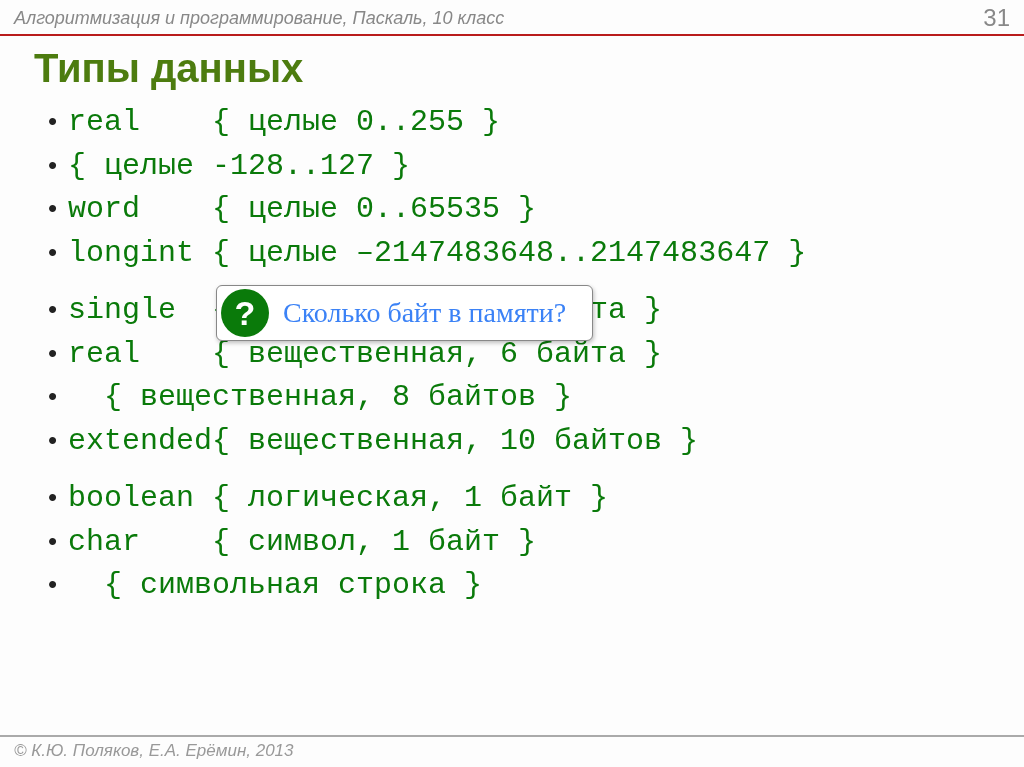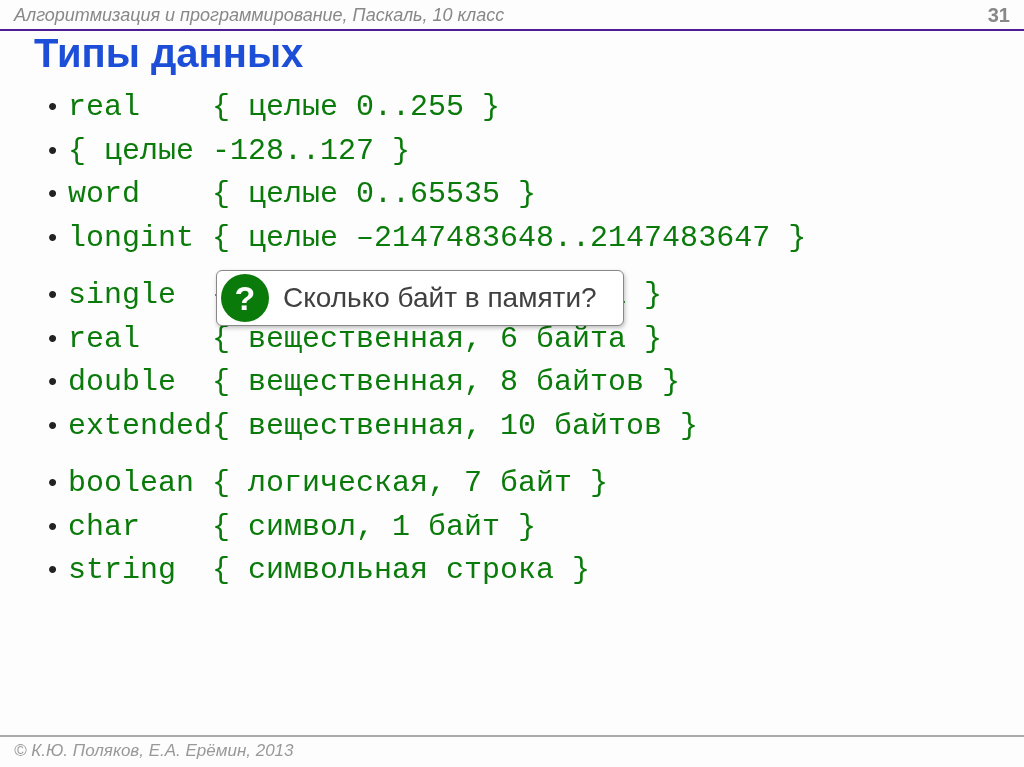--- a/index.html
+++ b/index.html
@@ -9,32 +9,32 @@
     background: #fdfdfd;
     font-family: Arial, sans-serif;
     position: relative;
     overflow: hidden;
   }
   .top-bar {
     display: flex;
     justify-content: space-between;
     align-items: center;
     padding: 4px 14px 2px 14px;
-    border-bottom: 2px solid #4c1d95;
+    border-bottom: 2px solid #b91c1c;
     color: #888;
     font-size: 18px;
     font-style: italic;
   }
-  .top-bar .page-num { font-weight: bold; font-style: normal; font-size: 20px; }
+  .top-bar .page-num { font-weight: normal; font-style: normal; font-size: 24px; }
   .title {
     font-family: Arial, sans-serif;
     font-weight: bold;
     font-size: 40px;
-    color: #1d4ed8;
-    padding: 0 10px 10px 34px;
+    color: #4d7c0f;
+    padding: 10px 10px 10px 34px;
   }
   .content {
     padding: 0px 10px 0 48px;
     position: relative;
   }
   .row {
     display: flex;
     align-items: baseline;
     font-family: "Courier New", monospace;
     font-size: 30px;
@@ -74,23 +74,23 @@
     background: #0a7a0a;
     color: #fff;
     font-weight: bold;
     display: flex; align-items: center; justify-content: center;
     font-size: 34px;
     font-family: Arial, sans-serif;
     margin-right: 14px;
     flex-shrink: 0;
   }
   .callout .qtext {
-    font-family: Liberation Sans, sans-serif;
+    font-family: Liberation Serif, serif;
     font-size: 28px;
-    color: #404040;
+    color: #3b82f6;
   }
   .bottom-bar {
     position: absolute;
     left: 0; right: 0; bottom: 0;
     border-top: 2px solid #aaa;
     color: #999;
     font-size: 17px;
     font-style: italic;
     display: flex;
     justify-content: space-between;
@@ -111,28 +111,28 @@
 
   <div class="row"><span class="bullet">•</span><span class="typename">real</span><span>    </span> <span class="comment">{ целые 0..255 }</span></div>
   <div class="row"><span class="bullet">•</span><span></span> <span class="comment">{ целые -128..127 }</span></div>
   <div class="row"><span class="bullet">•</span><span class="typename">word</span><span>    </span> <span class="comment">{ целые 0..65535 }</span></div>
   <div class="row"><span class="bullet">•</span><span class="typename">longint</span><span> </span> <span class="comment">{ целые –2147483648..2147483647 }</span></div>
 
   <div class="group-gap"></div>
 
   <div class="row"><span class="bullet">•</span><span class="typename">single</span><span>  </span> <span class="comment">{ вещественная, 4 байта }</span></div>
   <div class="row"><span class="bullet">•</span><span class="typename">real</span><span>    </span> <span class="comment">{ вещественная, 6 байта }</span></div>
-  <div class="row"><span class="bullet">•</span><span class="typename">double</span><span>  </span> <span class="comment">{ вещественная, 8 байтов }</span></div>
+  <div class="row"><span class="bullet">•</span><span>  </span> <span class="comment">{ вещественная, 8 байтов }</span></div>
   <div class="row"><span class="bullet">•</span><span class="typename">extended</span><span></span> <span class="comment">{ вещественная, 10 байтов }</span></div>
 
   <div class="group-gap"></div>
 
-  <div class="row"><span class="bullet">•</span><span class="typename">boolean</span><span> </span> <span class="comment">{ логическая, 7 байт }</span></div>
+  <div class="row"><span class="bullet">•</span><span class="typename">boolean</span><span> </span> <span class="comment">{ логическая, 1 байт }</span></div>
   <div class="row"><span class="bullet">•</span><span class="typename">char</span><span>    </span> <span class="comment">{ символ, 1 байт }</span></div>
-  <div class="row"><span class="bullet">•</span><span class="typename">string</span><span>  </span> <span class="comment">{ символьная строка }</span></div>
+  <div class="row"><span class="bullet">•</span><span>  </span> <span class="comment">{ символьная строка }</span></div>
 
   <div class="callout">
     <div class="qmark">?</div>
     <div class="qtext">Сколько байт в памяти?</div>
   </div>
 
 </div>
 
 <div class="bottom-bar">
   <span>© К.Ю. Поляков, Е.А. Ерёмин, 2013</span>

